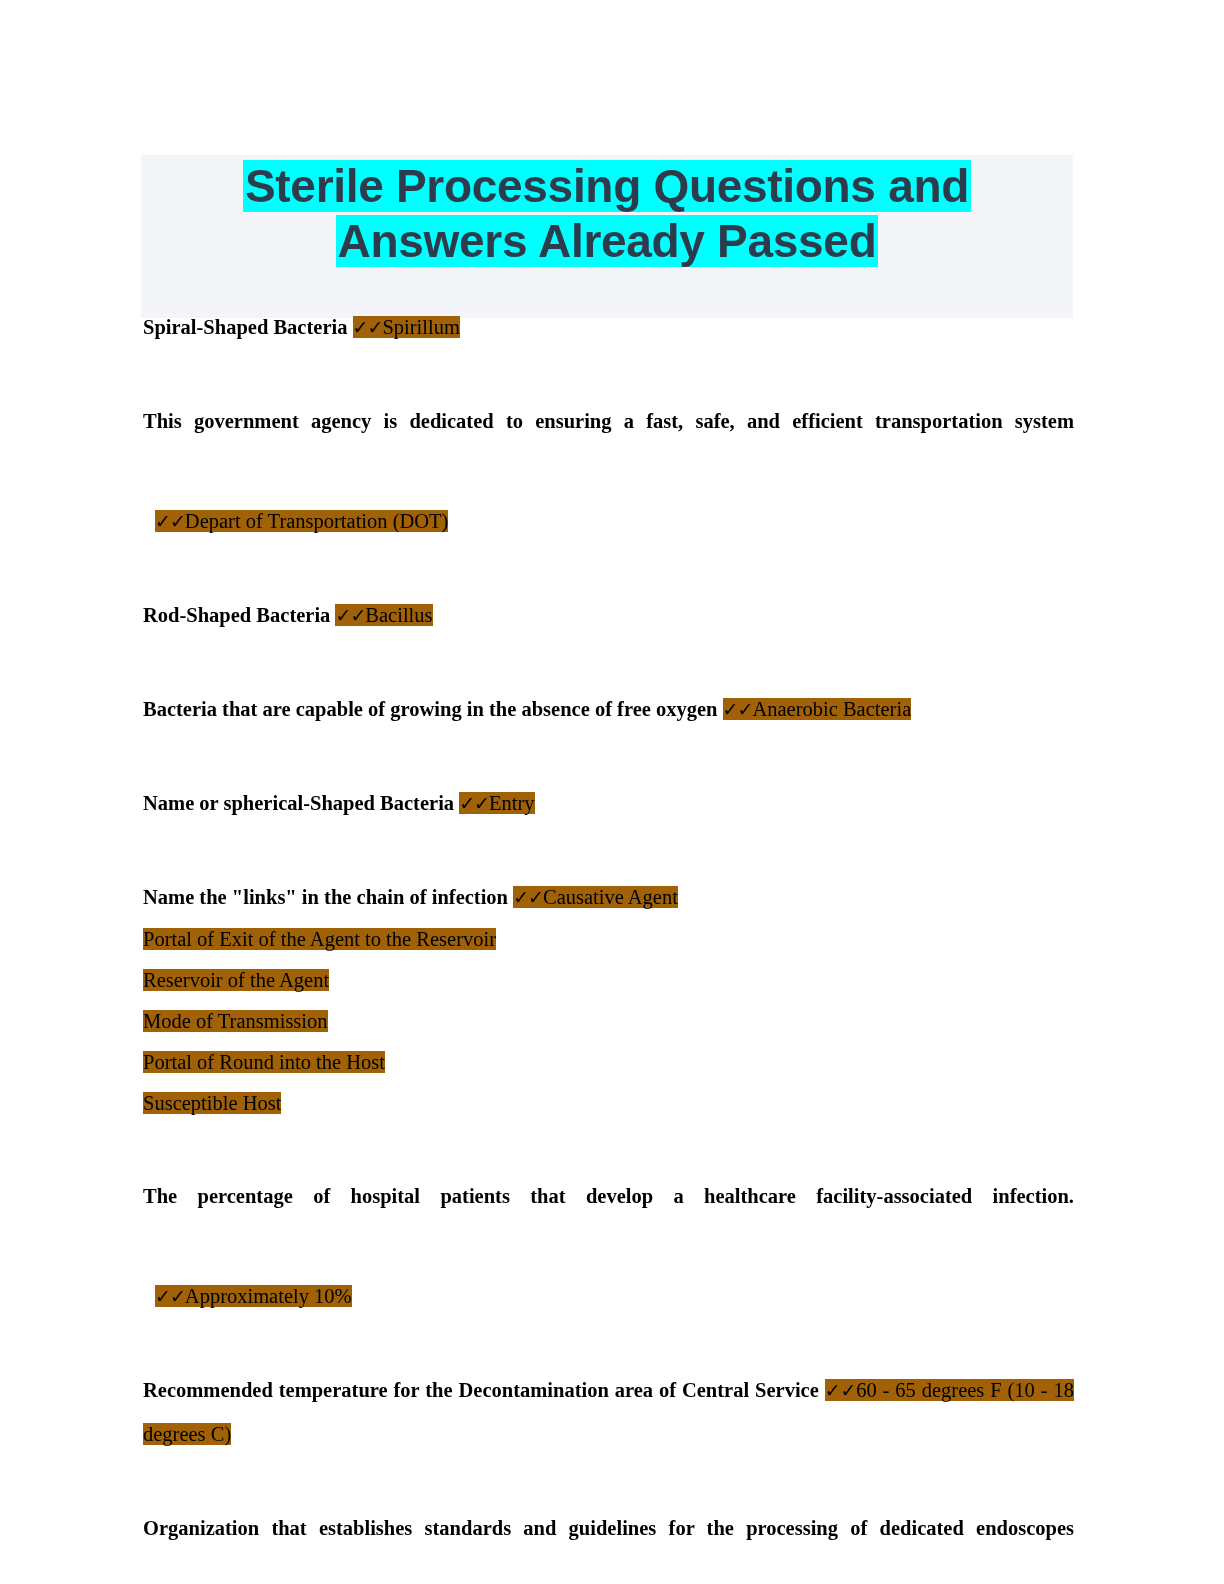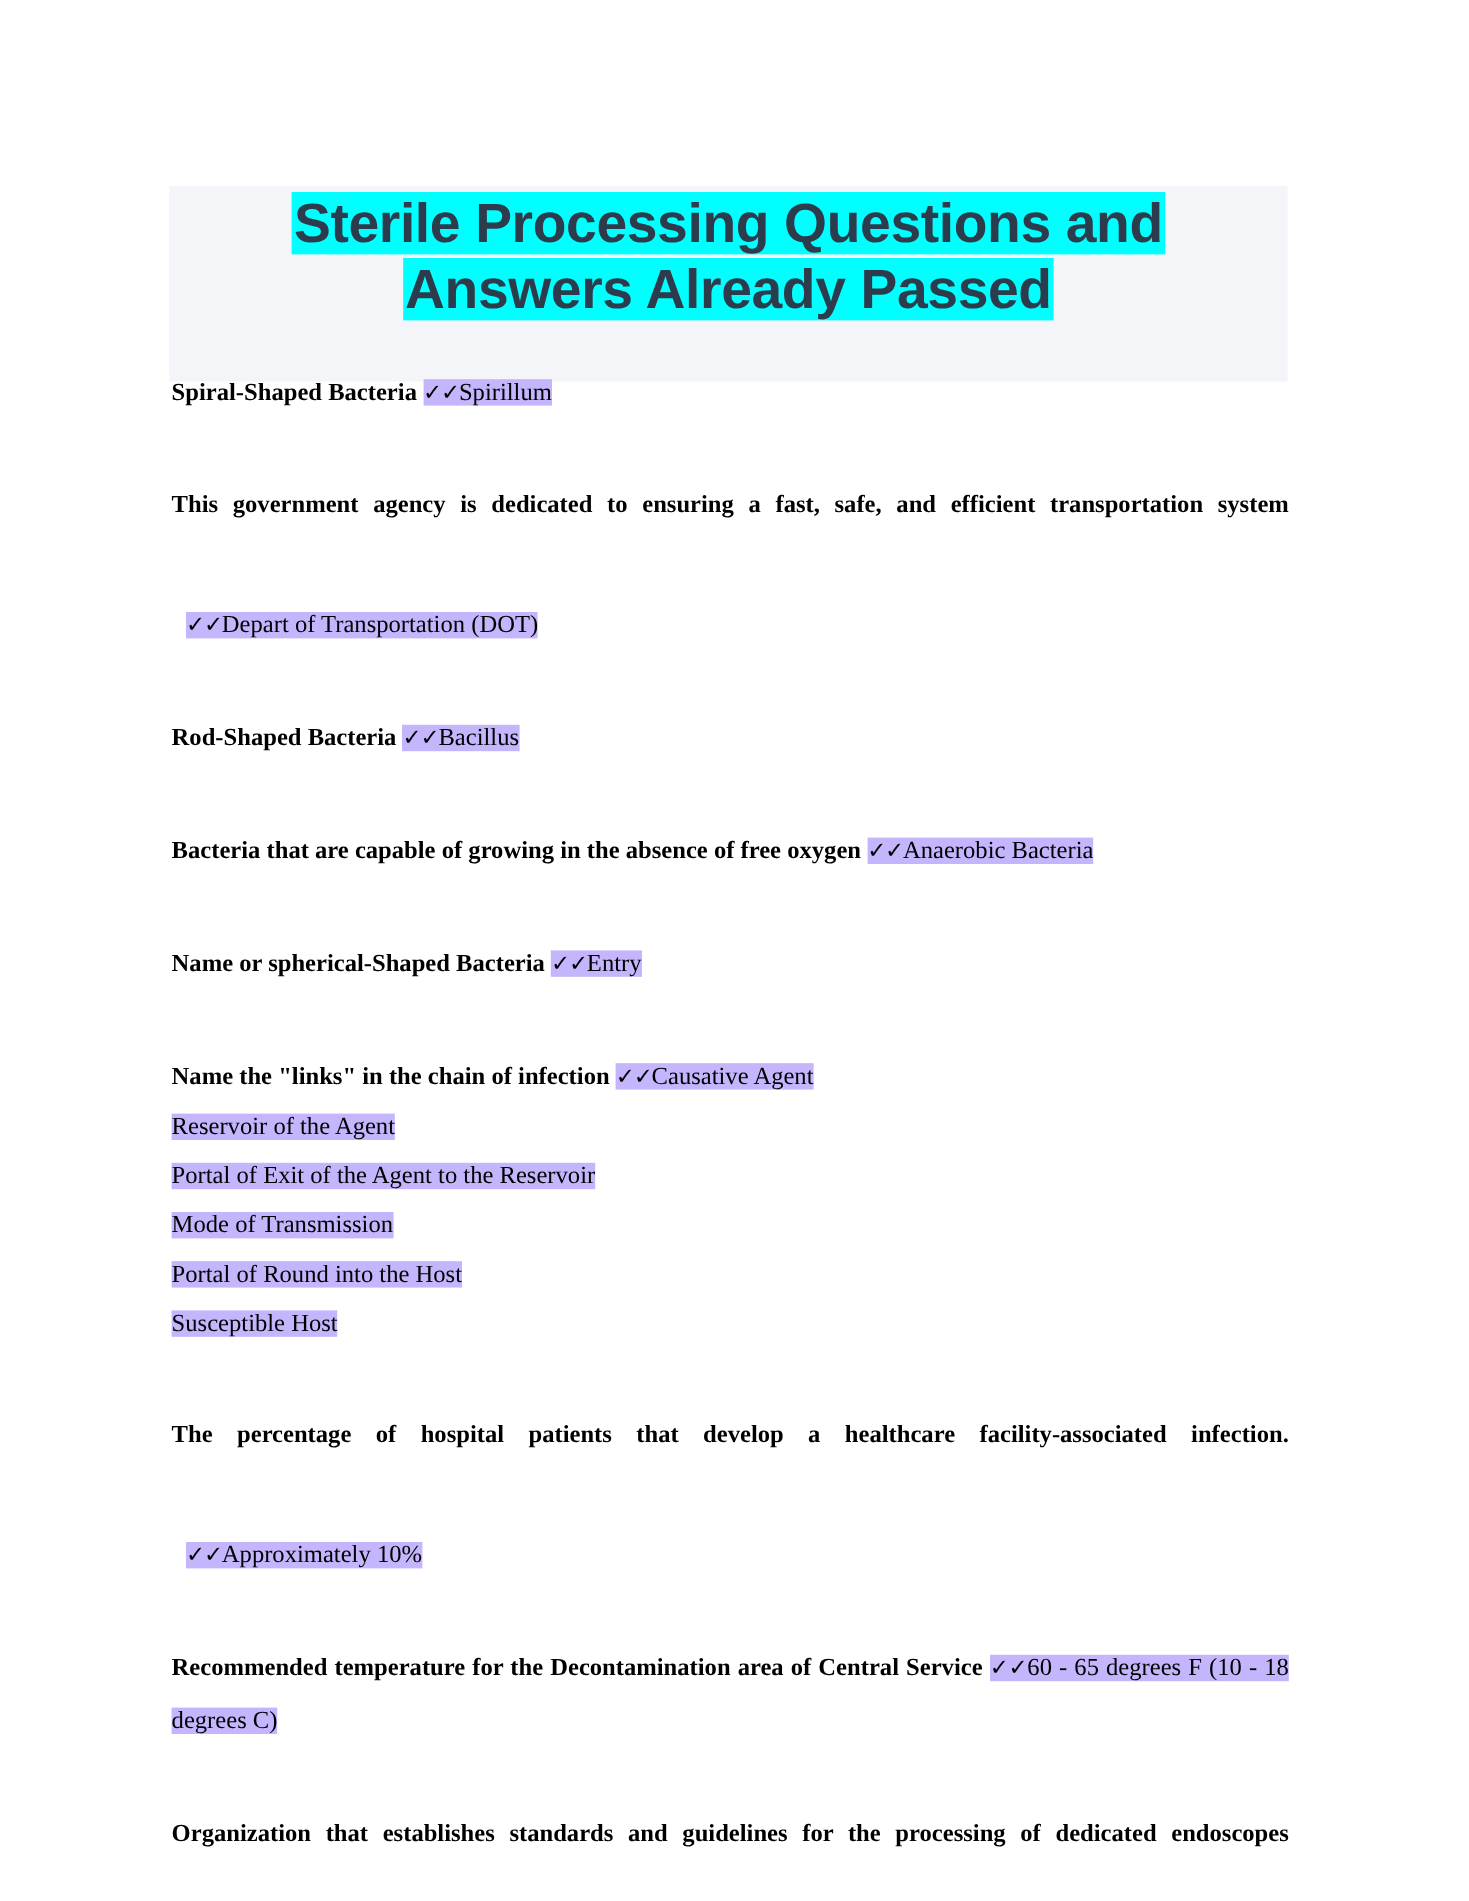--- a/index.html
+++ b/index.html
@@ -83,21 +83,21 @@
   .a-line {
     font-size: 20.5px;
     line-height: 44px;
     margin: 12px;
     font-weight: normal;
   }
 
   .q-text { font-weight: bold; }
 
   .hl {
-    background: #c4b5fd;
+    background: #a16207;
     font-weight: normal;
     box-decoration-break: clone;
     -webkit-box-decoration-break: clone;
   }
 
   .ticks {
     font-family: "DejaVu Sans", "Liberation Sans", sans-serif;
     font-weight: bold;
     font-size: 19px;
     color: #000000;
@@ -135,22 +135,22 @@
         <p class="q-line"><span class="q-text">Rod-Shaped Bacteria </span><span class="hl"><span class="ticks">✓✓</span><span>Bacillus</span></span></p>
       </div>
       <div class="qa-block">
         <p class="q-line"><span class="q-text">Bacteria that are capable of growing in the absence of free oxygen </span><span class="hl"><span class="ticks">✓✓</span><span>Anaerobic Bacteria</span></span></p>
       </div>
       <div class="qa-block">
         <p class="q-line"><span class="q-text">Name or spherical-Shaped Bacteria </span><span class="hl"><span class="ticks">✓✓</span><span>Entry</span></span></p>
       </div>
       <div class="qa-block">
         <p class="q-line"><span class="q-text">Name the "links" in the chain of infection </span><span class="hl"><span class="ticks">✓✓</span><span>Causative Agent</span></span></p>
+        <p class="extra-line"><span class="hl">Portal of Exit of the Agent to the Reservoir</span></p>
         <p class="extra-line"><span class="hl">Reservoir of the Agent</span></p>
-        <p class="extra-line"><span class="hl">Portal of Exit of the Agent to the Reservoir</span></p>
         <p class="extra-line"><span class="hl">Mode of Transmission</span></p>
         <p class="extra-line"><span class="hl">Portal of Round into the Host</span></p>
         <p class="extra-line"><span class="hl">Susceptible Host</span></p>
       </div>
       <div class="qa-block">
         <p class="q-line force-justify">The percentage of hospital patients that develop a healthcare facility-associated infection.</p>
         <p class="a-line"><span class="hl"><span class="ticks">✓✓</span><span>Approximately 10%</span></span></p>
       </div>
       <div class="qa-block">
         <p class="q-line"><span class="q-text">Recommended temperature for the Decontamination area of Central Service </span><span class="hl"><span class="ticks">✓✓</span><span>60 - 65 degrees F (10 - 18 degrees C)</span></span></p>

